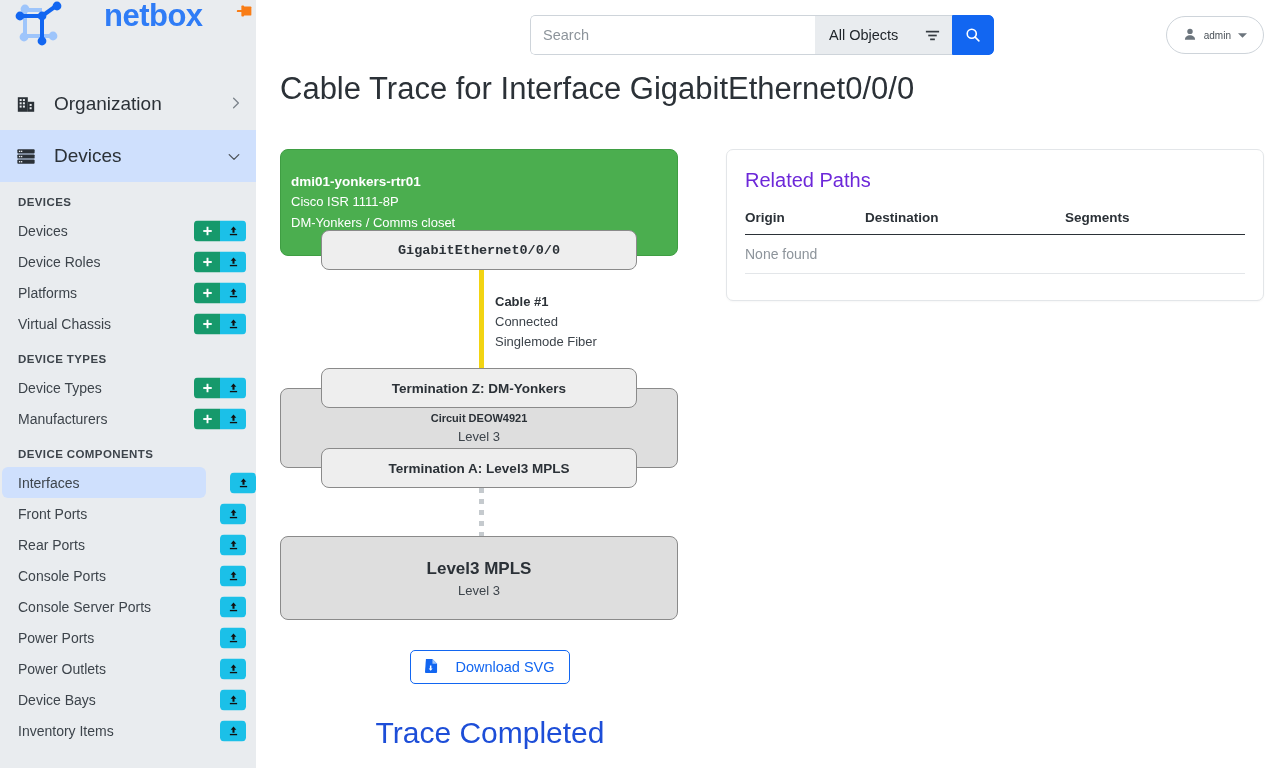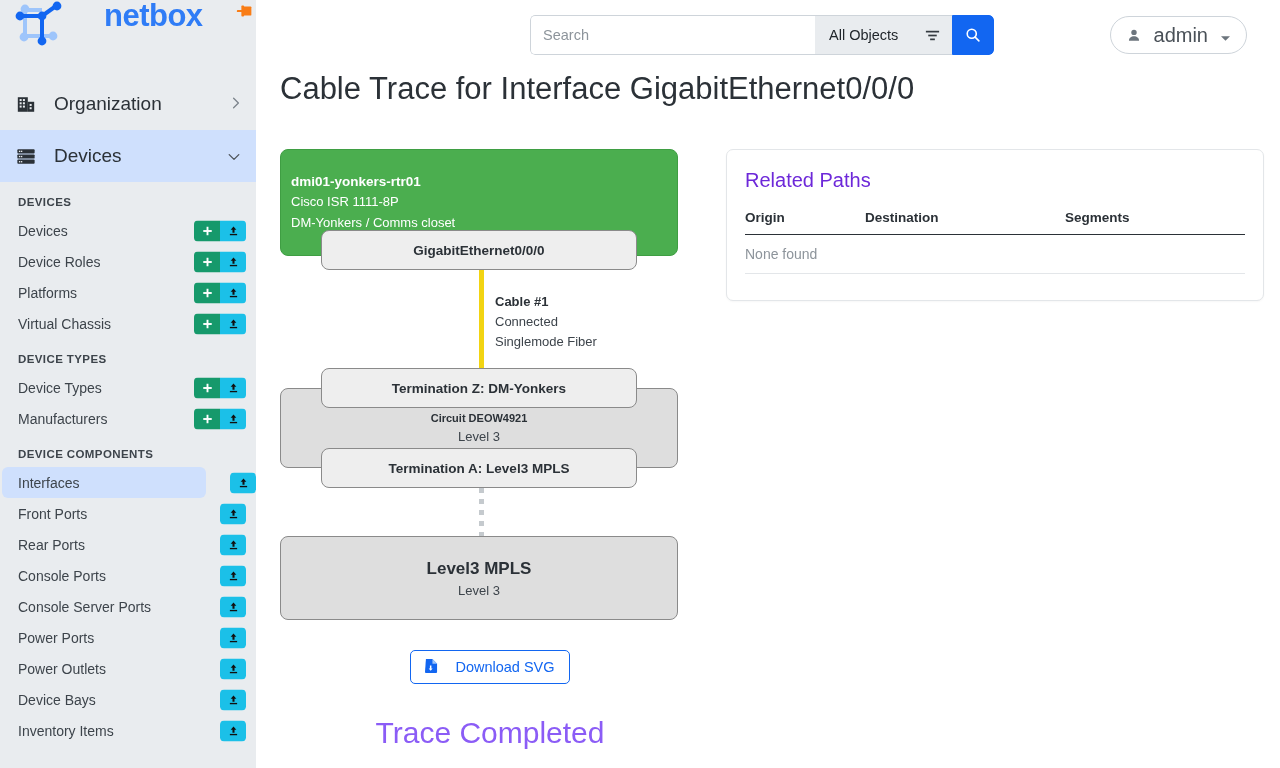--- a/index.html
+++ b/index.html
@@ -165,30 +165,30 @@
   .search-btn {
     background: #1266f1;
     border: 1px solid #1266f1;
     width: 42px;
     display: flex; align-items: center; justify-content: center;
     border-radius: 0 5px 5px 0;
     cursor: pointer;
   }
   .user-btn {
     position: absolute;
-    right: 33px; top: 50%;
+    right: 16px; top: 50%;
     transform: translateY(-50%);
     height: 38px;
     border: 1px solid #ced4da;
     border-radius: 19px;
     background: #fff;
     display: flex; align-items: center;
-    gap: 13px;
+    gap: 7px;
     padding: 0 16px;
-    font-size: 20px;
+    font-size: 10px;
     color: #495057;
     cursor: pointer;
   }
 
   .page-title {
     font-size: 31px;
     color: #2b3137;
     font-weight: 400;
     margin: 0;
     padding: 0 0 0 24px;
@@ -249,21 +249,21 @@
   .node.provider {
     background: #dedede;
     border-color: #8a8a8a;
     height: 84px;
     display: flex; flex-direction: column;
     align-items: center; justify-content: center;
   }
   .node.provider .p1 { font-size: 17px; font-weight: 700; color: #2b3137; line-height: 1.5; }
   .node.provider .p2 { font-size: 13px; color: #3d444b; line-height: 1.5; }
 
-  .iface-overlap { margin-top: -26px; position: relative; z-index: 3; }
+  .iface-overlap { margin-top: -26px; position: relative; z-index: 3; font-family: Liberation Mono, monospace; }
   .term-overlap-top { margin-bottom: -20px; }
   .term-overlap-bot { margin-top: -20px; }
 
   .cable-seg {
     position: relative;
     height: 98px;
   }
   .cable-line {
     position: absolute;
     left: 199px; top: 0;
@@ -299,21 +299,21 @@
     color: #1266f1;
     background: #fff;
     border-radius: 5px;
     padding: 7px 14px;
     font-size: 14.5px;
     cursor: pointer;
   }
   .trace-done {
     text-align: center;
     font-size: 30px;
-    color: #8b5cf6;
+    color: #1d4ed8;
     padding-top: 32px;
     font-weight: 400;
   }
 
   
   .side-col { flex: 1 1 auto; padding-left: 26px; }
   .card {
     border: 1px solid #e3e6e9;
     border-radius: 7px;
     background: #fff;

